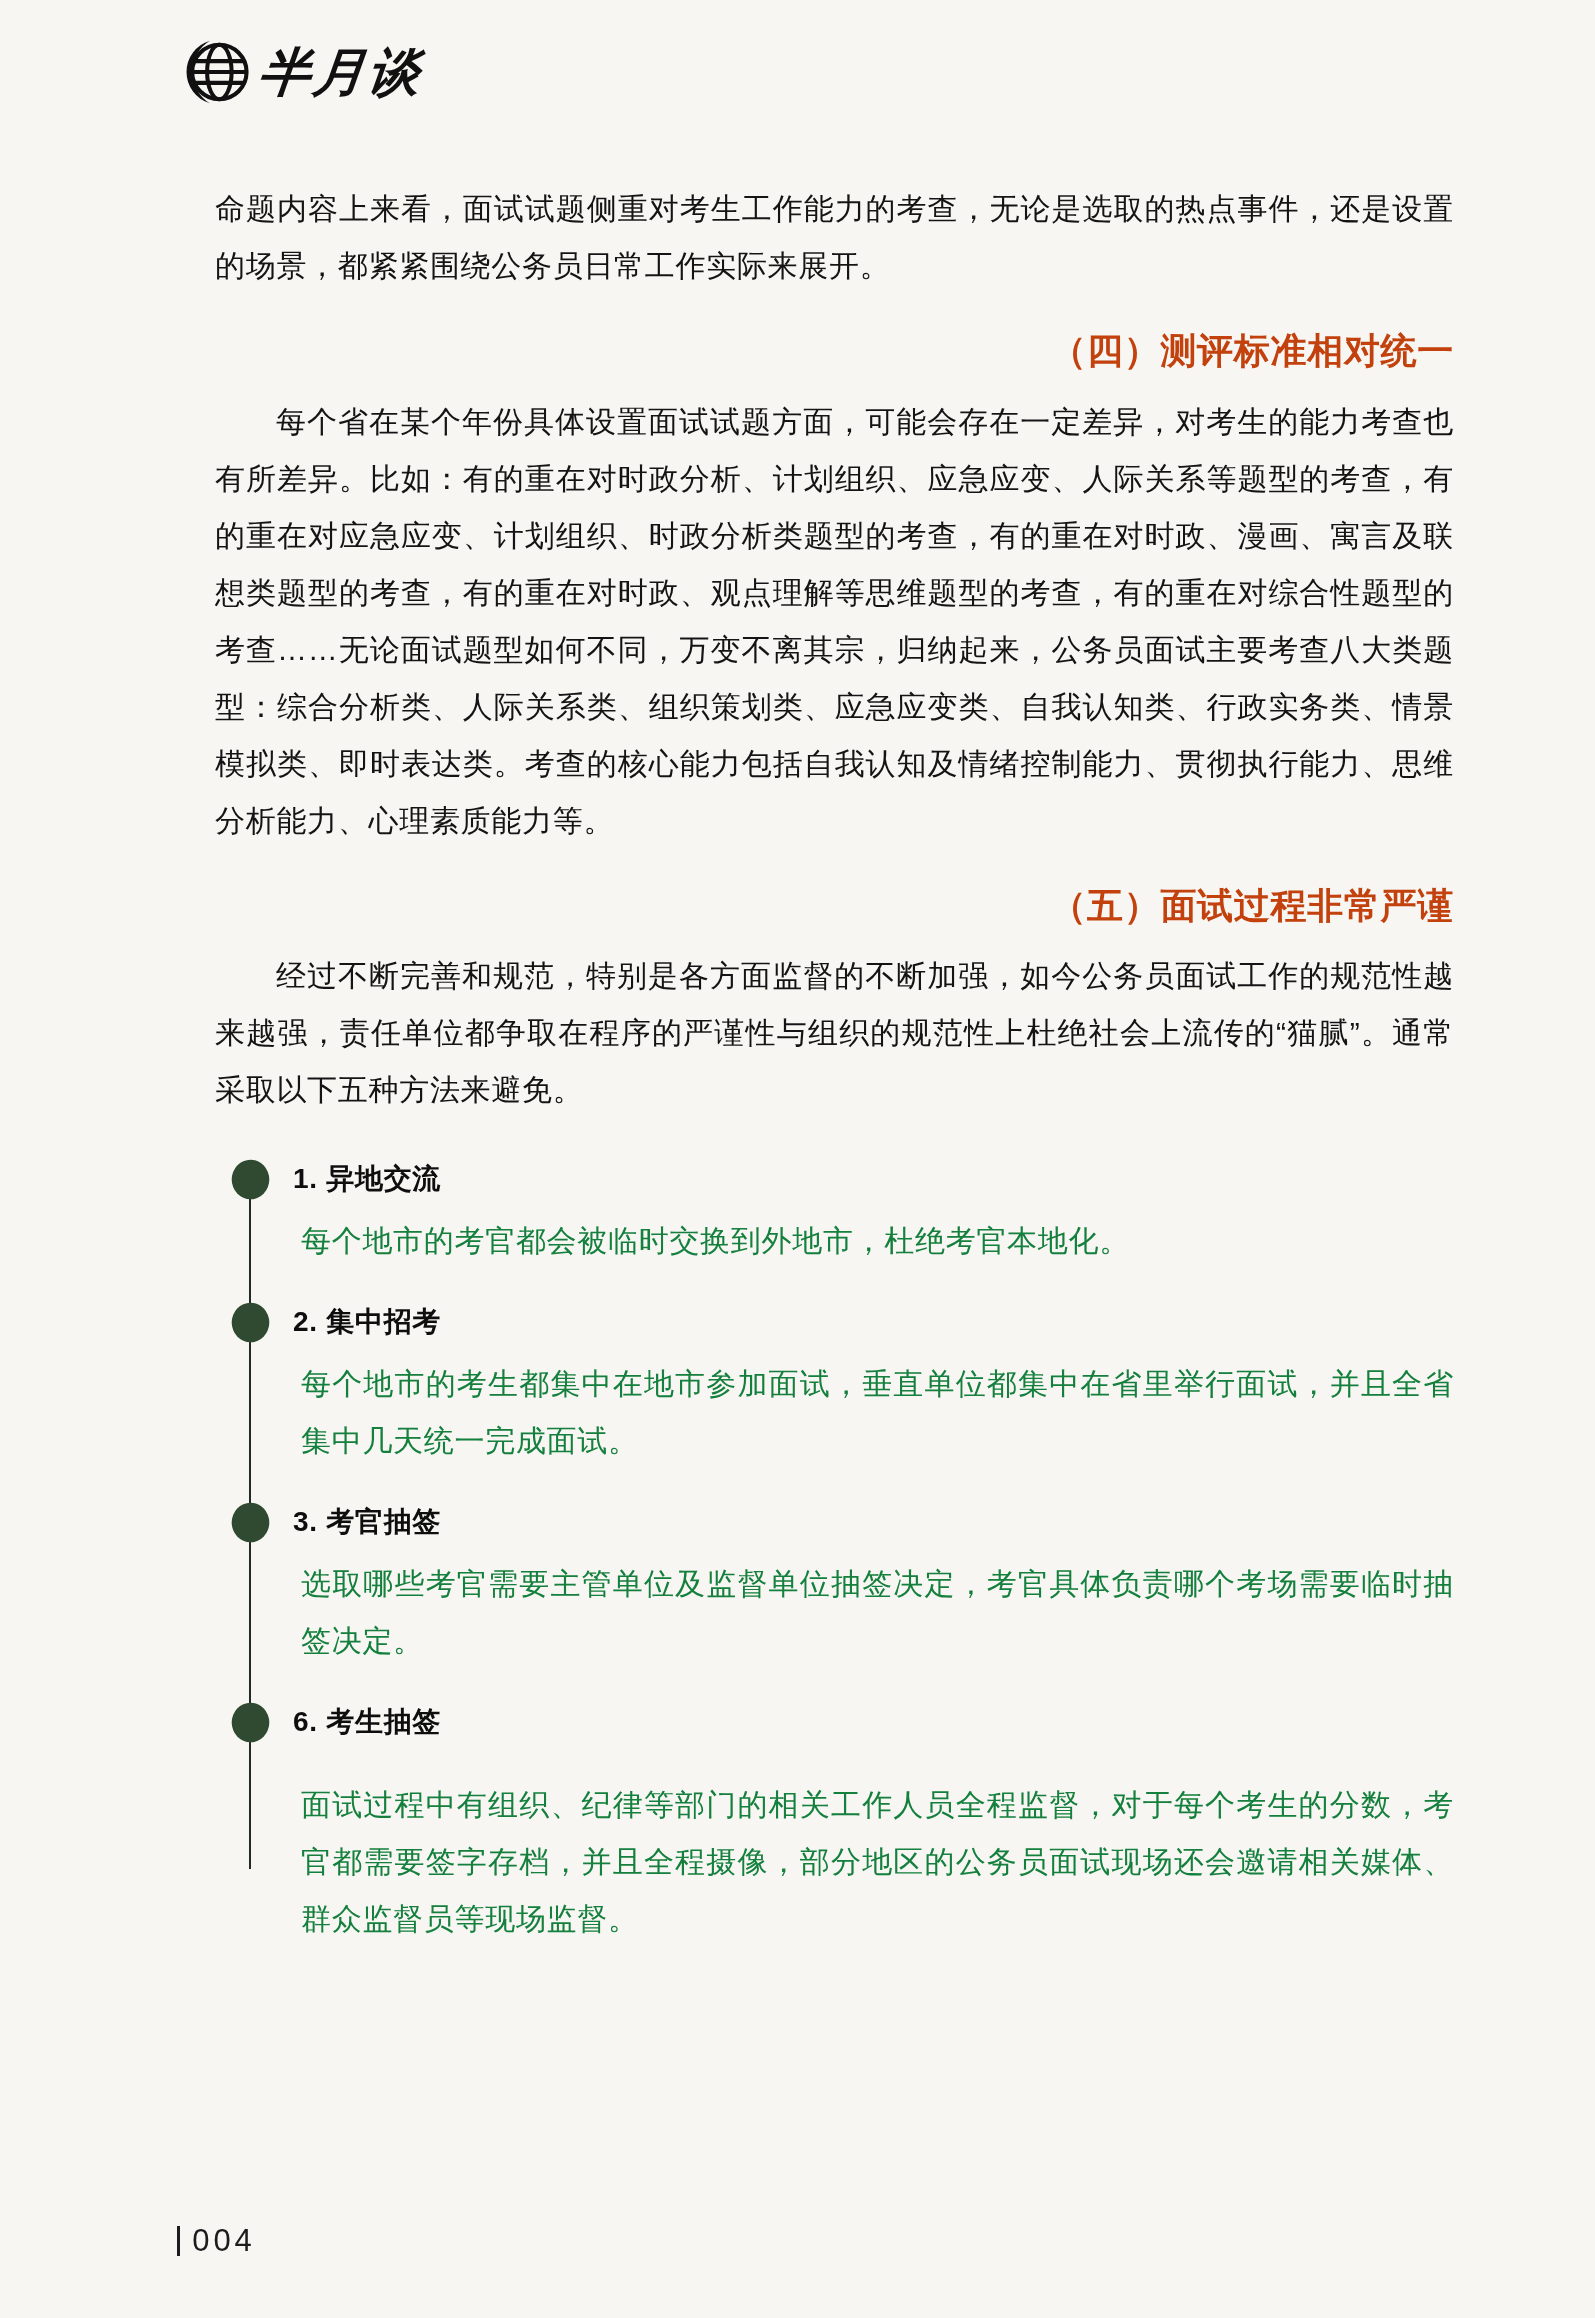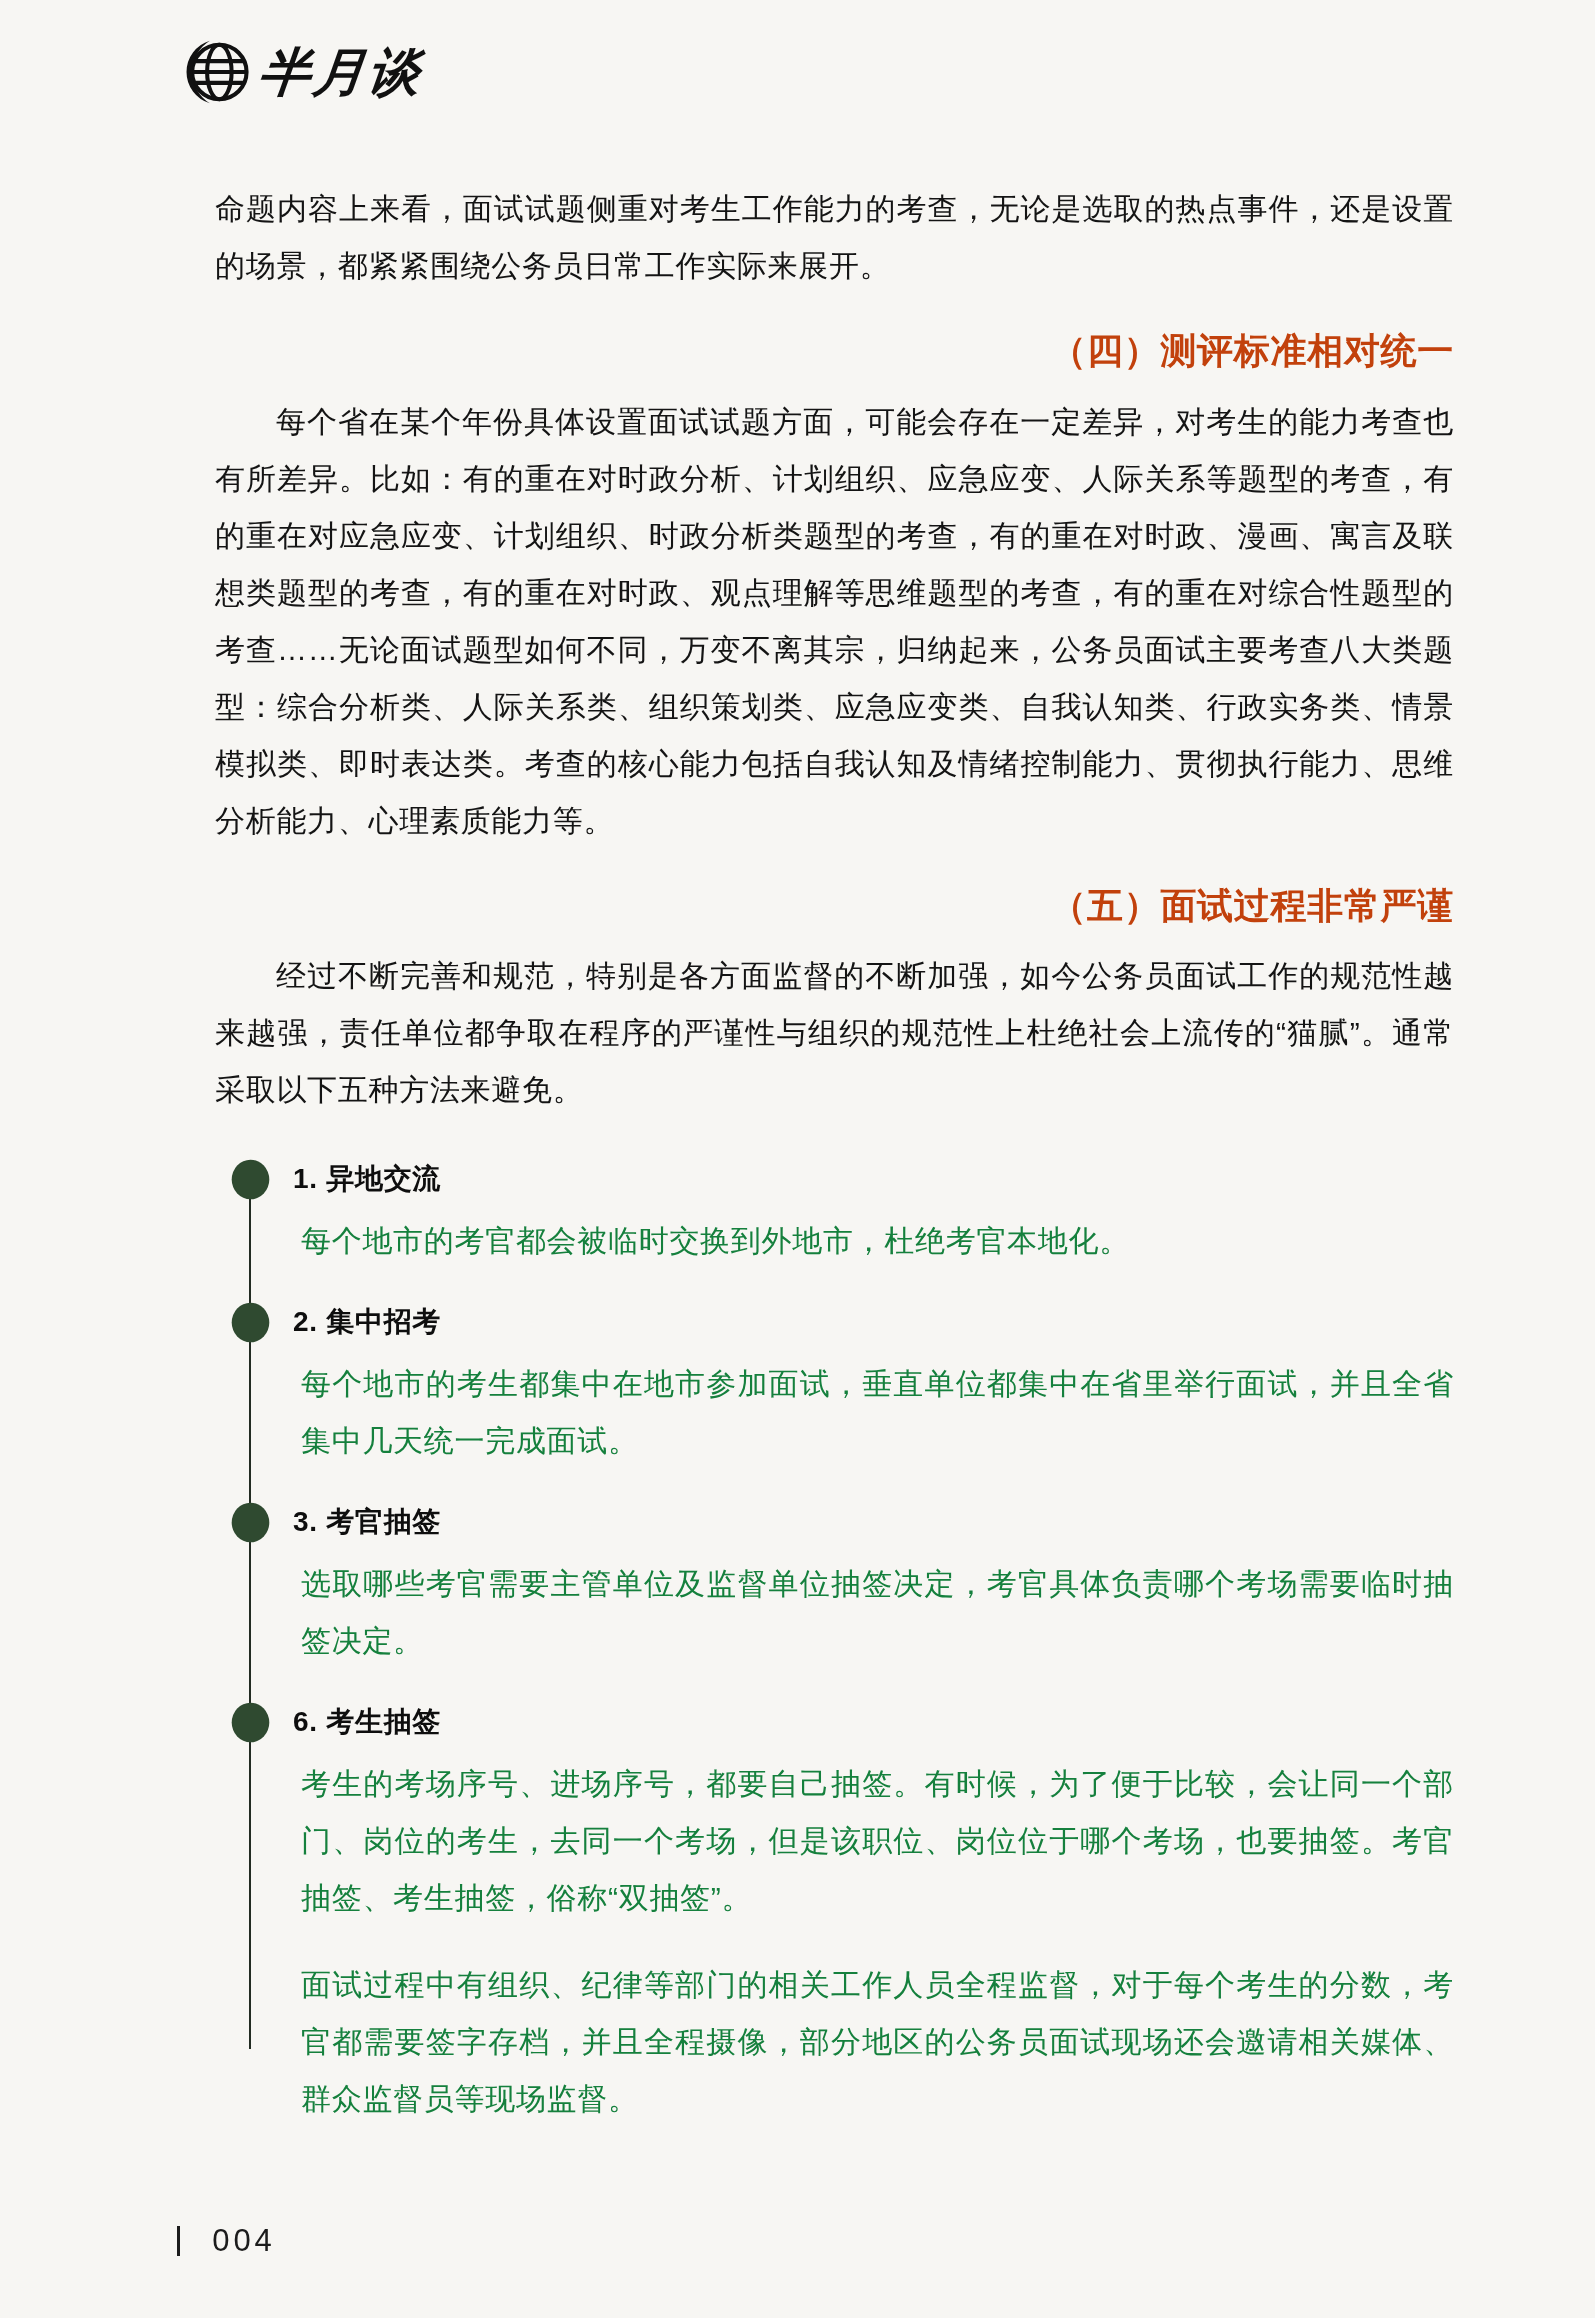--- a/index.html
+++ b/index.html
@@ -69,21 +69,21 @@
     margin:0 0 0 60px;line-height:1.3;letter-spacing:0.7px;
   }
   .tl-body{
     font-size:30px;line-height:57px;margin:0 0 0 68px;
     text-align:justify;color:#15803d;letter-spacing:0.7px;
   }
 
   
   .footer{
     position:absolute;left:177px;bottom:60px;
-    display:flex;align-items:center;gap:32px;
+    display:flex;align-items:center;gap:12px;
   }
   .footer-bar{
     display:inline-block;width:3.3px;height:30px;background:#1c1c1c;
   }
   .page-num{
     font-size:31px;color:#1c1c1c;letter-spacing:3.9px;
     font-family:"Liberation Sans",sans-serif;
   }
 </style>
 </head>
@@ -140,21 +140,20 @@
           <h3 class="tl-title">3. 考官抽签</h3>
         </div>
         <p class="tl-body">选取哪些考官需要主管单位及监督单位抽签决定，考官具体负责哪个考场需要临时抽签决定。</p>
       </div>
 
       <div class="tl-item">
         <div class="tl-head">
           <span class="tl-dot"></span>
           <h3 class="tl-title">6. 考生抽签</h3>
         </div>
-        <p class="tl-body">考生的考场序号、进场序号，都要自己抽签。有时候，为了便于比较，会让同一个部门、岗位的考生，去同一个考场，但是该职位、岗位位于哪个考场，也要抽签。考官抽签、考生抽签，俗称“双抽签”。</p>
       </div>
 
       <div class="tl-item">
         <p class="tl-body">面试过程中有组织、纪律等部门的相关工作人员全程监督，对于每个考生的分数，考官都需要签字存档，并且全程摄像，部分地区的公务员面试现场还会邀请相关媒体、群众监督员等现场监督。</p>
       </div>
     </section>
   </main>
 
   <footer class="footer">
     <span class="footer-bar"></span>

